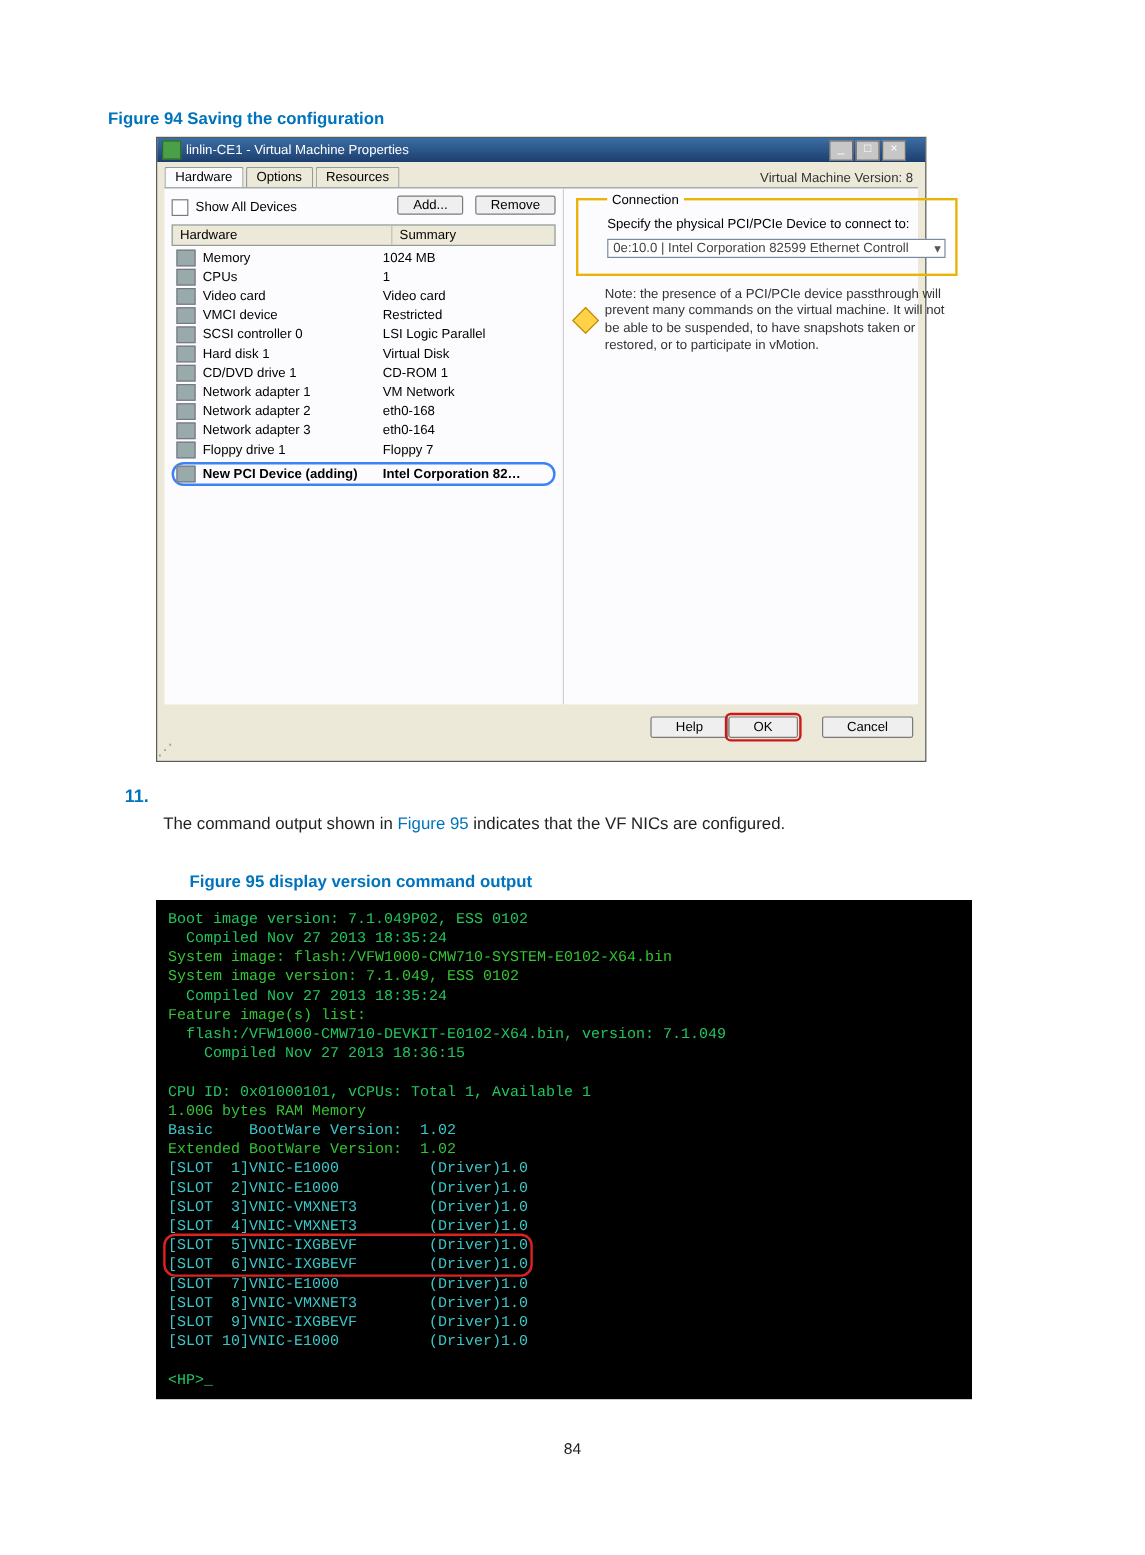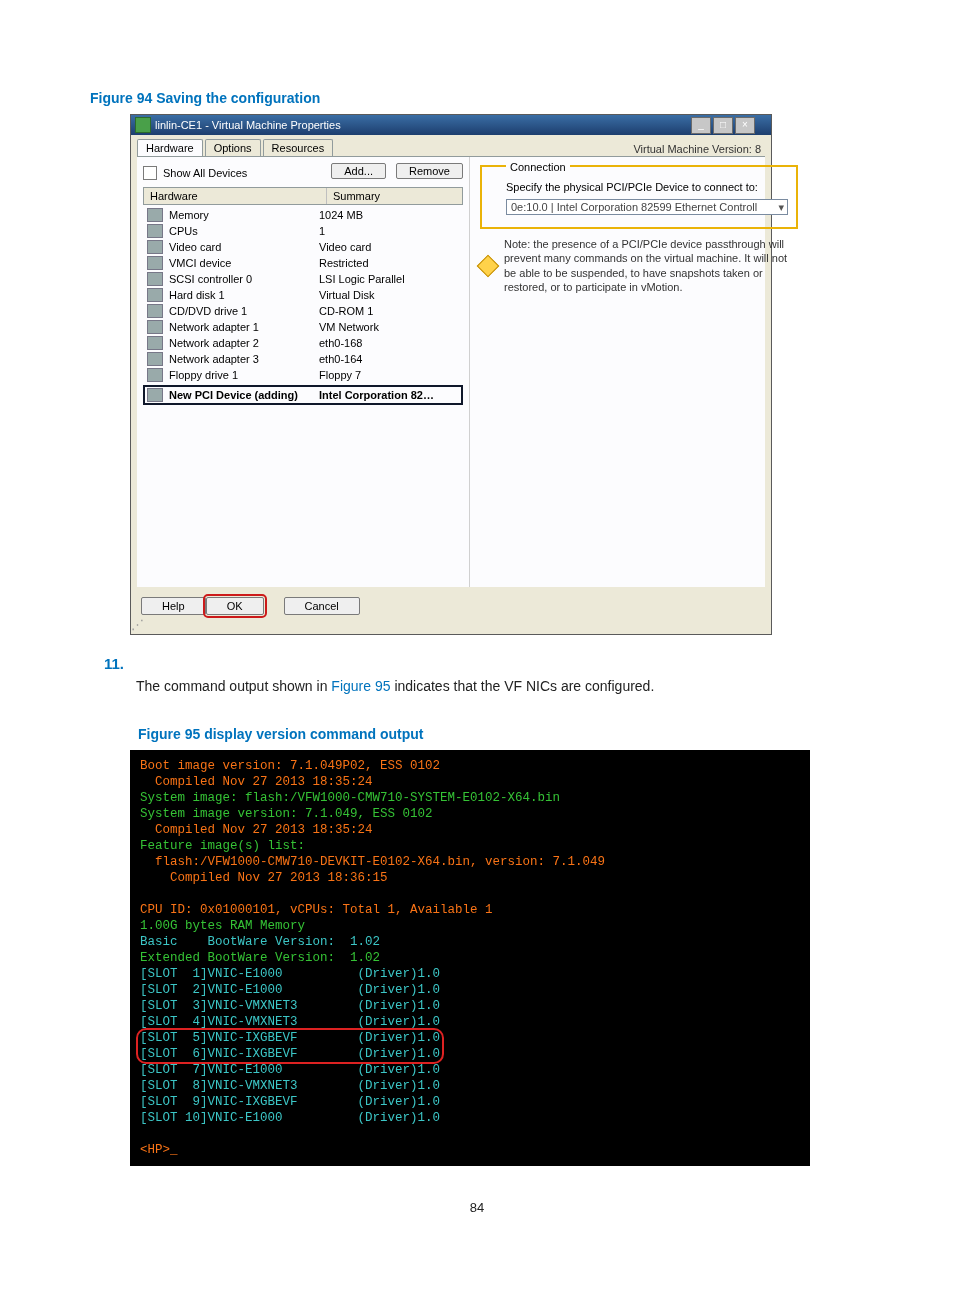--- a/index.html
+++ b/index.html
@@ -33,37 +33,37 @@
   .wbtn{border:1px solid #7a7a7a;background:#efefef;padding:1px 12px;font-size:11px;border-radius:2px}
   .hw-hdr{display:flex;border:1px solid #919b9c;background:#ece9d8}
   .hw-hdr div{padding:2px 6px;font-size:11px}
   .col-h{flex:0 0 170px;border-right:1px solid #bfbfbf}
   .col-s{flex:1}
   .hw-list{margin-top:2px}
   .hw-row{display:flex;align-items:center;padding:1px 4px}
   .hw-ic{width:14px;height:12px;margin-right:6px;background:#9aa;flex:0 0 auto;border:1px solid #778}
   .hw-name{flex:0 0 150px}
   .hw-sum{flex:1}
-  .hw-new{border:2px solid #0f172a;border-radius:0;font-weight:bold;margin-top:2px;padding:1px 2px}
+  .hw-new{border:2px solid #3b82f6;border-radius:10px;font-weight:bold;margin-top:2px;padding:1px 2px}
   .fieldset{border:2px solid #eab308;padding:6px 8px 10px 24px;}
   .fieldset-title{position:relative;top:-12px;background:#fcfcfe;display:inline-block;padding:0 4px;font-size:11px}
   .select{border:1px solid #7a8ba0;background:#fff;padding:1px 16px 1px 4px;font-size:11px;color:#444;position:relative;display:inline-block;width:260px;white-space:nowrap;overflow:hidden}
   .select:after{content:"▾";position:absolute;right:3px;top:1px;color:#555}
   .warn-row{display:flex;gap:8px;align-items:center;margin-top:8px;font-size:11px;color:#333}
   .warn-ic{width:14px;height:14px;flex:0 0 auto;background:#ffd24a;border:1px solid #c08a00;transform:rotate(45deg)}
   .warn-txt{flex:1;line-height:1.3}
-  .dlg-footer{display:flex;justify-content:flex-start;padding:10px 10px 8px 10px;align-items:center}
+  .dlg-footer{display:flex;justify-content:flex-end;padding:10px 10px 8px 10px;align-items:center}
   .okwrap{display:flex;gap:20px}
   .okbtn{border:1px solid #7a7a7a;background:#efefef;padding:2px 20px;font-size:11px;border-radius:2px}
   .ok-hl{outline:2px solid #cc1a1a;outline-offset:1px}
   .resize{align-self:flex-end;color:#999;font-size:13px;margin:-6px 2px 2px auto}
 
   
   .term{background:#000;color:#dfe8f0;font-family:"Courier New",monospace;font-size:12.5px;line-height:1.28;padding:8px 10px;width:660px;margin-left:40px;white-space:pre}
-  .t-white{color:#f97316}
+  .t-white{color:#22c55e}
   .t-green{color:#35c235}
   .t-cyan{color:#3cc6c6}
   .t-box{outline:2px solid #d22;outline-offset:0;border-radius:8px;display:inline-block;padding:0 2px;margin-left:-2px}
   .pagenum{text-align:center;margin-top:34px;font-size:13px}
 </style>
 </head>
 <body>
 
 <div class="page">
 
@@ -190,21 +190,21 @@
     </div>
   </div>
 
   <div class="step-row">
     <div class="step-num">11.</div>
   </div>
   <div class="indent">
     <span>The command output shown in </span><span class="fig-link">Figure 95</span><span> indicates that the VF NICs are configured.</span>
   </div>
 
-  <div class="fig-title" style="margin-left:48px">Figure 95 display version command output</div>
+  <div class="fig-title" style="margin-left:68px">Figure 95 display version command output</div>
 
   <div class="term"><span class="t-white">Boot image version: 7.1.049P02, ESS 0102</span>
 <span class="t-white">  Compiled Nov 27 2013 18:35:24</span>
 <span class="t-green">System image: flash:/VFW1000-CMW710-SYSTEM-E0102-X64.bin</span>
 <span class="t-green">System image version: 7.1.049, ESS 0102</span>
 <span class="t-white">  Compiled Nov 27 2013 18:35:24</span>
 <span class="t-green">Feature image(s) list:</span>
 <span class="t-white">  flash:/VFW1000-CMW710-DEVKIT-E0102-X64.bin, version: 7.1.049</span>
 <span class="t-white">    Compiled Nov 27 2013 18:36:15</span>
 

